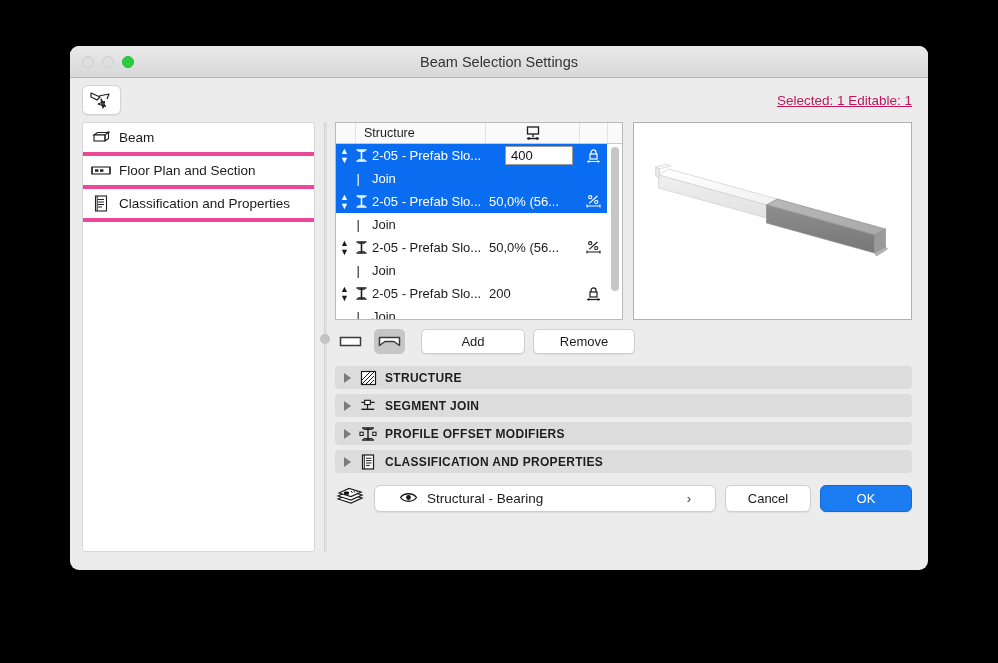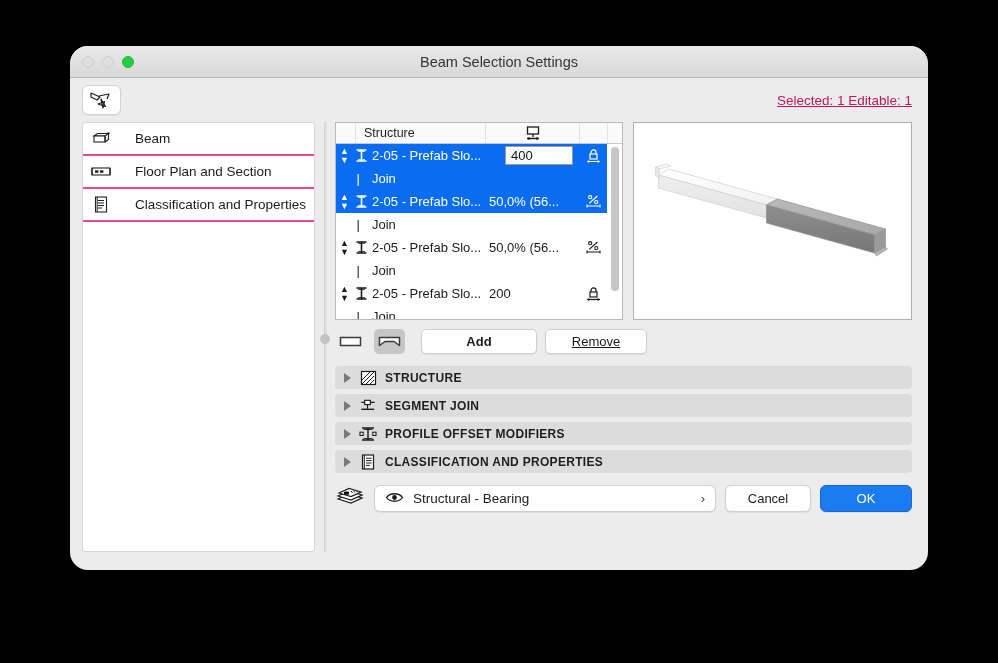--- a/index.html
+++ b/index.html
@@ -7,21 +7,21 @@
     width: 998px; height: 663px;
     background: #000;
     font-family: "Liberation Sans", sans-serif;
     overflow: hidden;
   }
   .window {
     position: absolute;
     left: 70px; top: 46px;
     width: 858px; height: 524px;
     background: #ececec;
-    border-radius: 18px;
+    border-radius: 9px;
     box-shadow: 0 6px 28px rgba(0,0,0,0.55);
     overflow: hidden;
     display: flex; flex-direction: column;
   }
   
   .titlebar {
     height: 32px;
     background: linear-gradient(#e9e9e9, #d8d8d8);
     border-bottom: 1px solid #b6b6b6;
     display: flex; align-items: center;
@@ -60,23 +60,23 @@
   .sidebar {
     width: 233px; background: #fff;
     border: 1px solid #d6d6d6;
     border-radius: 3px;
     overflow: hidden;
     flex: 0 0 auto;
     margin-bottom: 18px;
   }
   .side-item {
     height: 33px; display: flex; align-items: center;
-    gap: 24px; padding-left: 8px;
+    gap: 8px; padding-left: 8px;
     font-size: 13.5px; color: #1b1b1b;
-    border-bottom: 2px solid #ec4899;
+    border-bottom: 4px solid #ec4899;
   }
   .side-item.active { background: #d8d8d8; }
   .side-icon { width: 20px; height: 18px; display:flex; align-items:center; justify-content:center; flex:0 0 auto; }
   .splitter {
     width: 20px; flex: 0 0 auto;
     position: relative;
     display: flex; justify-content: center;
   }
   .splitter .bar {
     width: 3px; background: #e0e0e0;
@@ -137,37 +137,37 @@
   
   .tabletools { display: flex; align-items: center; gap: 8px; height: 36px; flex: 0 0 auto; padding-top: 6px; }
   .seg-toggle { width: 31px; height: 25px; border-radius: 5px; display: flex; align-items: center; justify-content: center; }
   .seg-toggle.on { background: #c6c6c6; }
   .btn {
     background: #fff; border: 1px solid #cfcfcf; border-radius: 5px;
     height: 25px; font-size: 13px; color: #1b1b1b;
     box-shadow: 0 1px 1px rgba(0,0,0,0.07);
     display:flex; align-items:center; justify-content:center;
   }
-  .btn.add { width: 116px; margin-left: 8px; font-weight: bold; }
-  .btn.remove { width: 102px; text-decoration: underline; }
+  .btn.add { width: 104px; margin-left: 8px; }
+  .btn.remove { width: 102px; }
   
   .sections { margin-top: 10px; display: flex; flex-direction: column; gap: 5px; flex: 0 0 auto; }
   .section {
     height: 23px; background: #dcdcdc; border-radius: 4px;
     display: flex; align-items: center; gap: 8px; padding-left: 9px;
     font-size: 12px; font-weight: bold; color: #1d1d1d; letter-spacing: .3px;
   }
   .tri { width: 0; height: 0; border-left: 7px solid #7a7a7a; border-top: 5px solid transparent; border-bottom: 5px solid transparent; flex:0 0 auto;}
   .sec-ico { width: 18px; height: 17px; display: flex; align-items: center; justify-content: center; flex:0 0 auto;}
   
   .footer { margin-top: 12px; display: flex; align-items: center; gap: 9px; flex: 0 0 auto; }
   .layer-sel {
     flex: 1 1 auto; height: 27px; background: #fff;
     border: 1px solid #cdcdcd; border-radius: 6px;
-    display: flex; align-items: center; gap: 9px; padding: 0 10px;
+    display: flex; align-items: center; gap: 9px; padding: 0 24px;
     font-size: 13.5px; color: #1b1b1b;
     box-shadow: 0 1px 1px rgba(0,0,0,0.07);
   }
   .layer-sel .chev { margin-left: auto; color: #3a3a3a; font-size: 13px; }
   .btn.cancel { width: 86px; height: 27px; border-radius: 6px; }
   .btn.ok {
     width: 92px; height: 27px; border-radius: 6px;
     background: #1a7cf0; border: 1px solid #1569d6; color: #fff;
   }
 </style>

